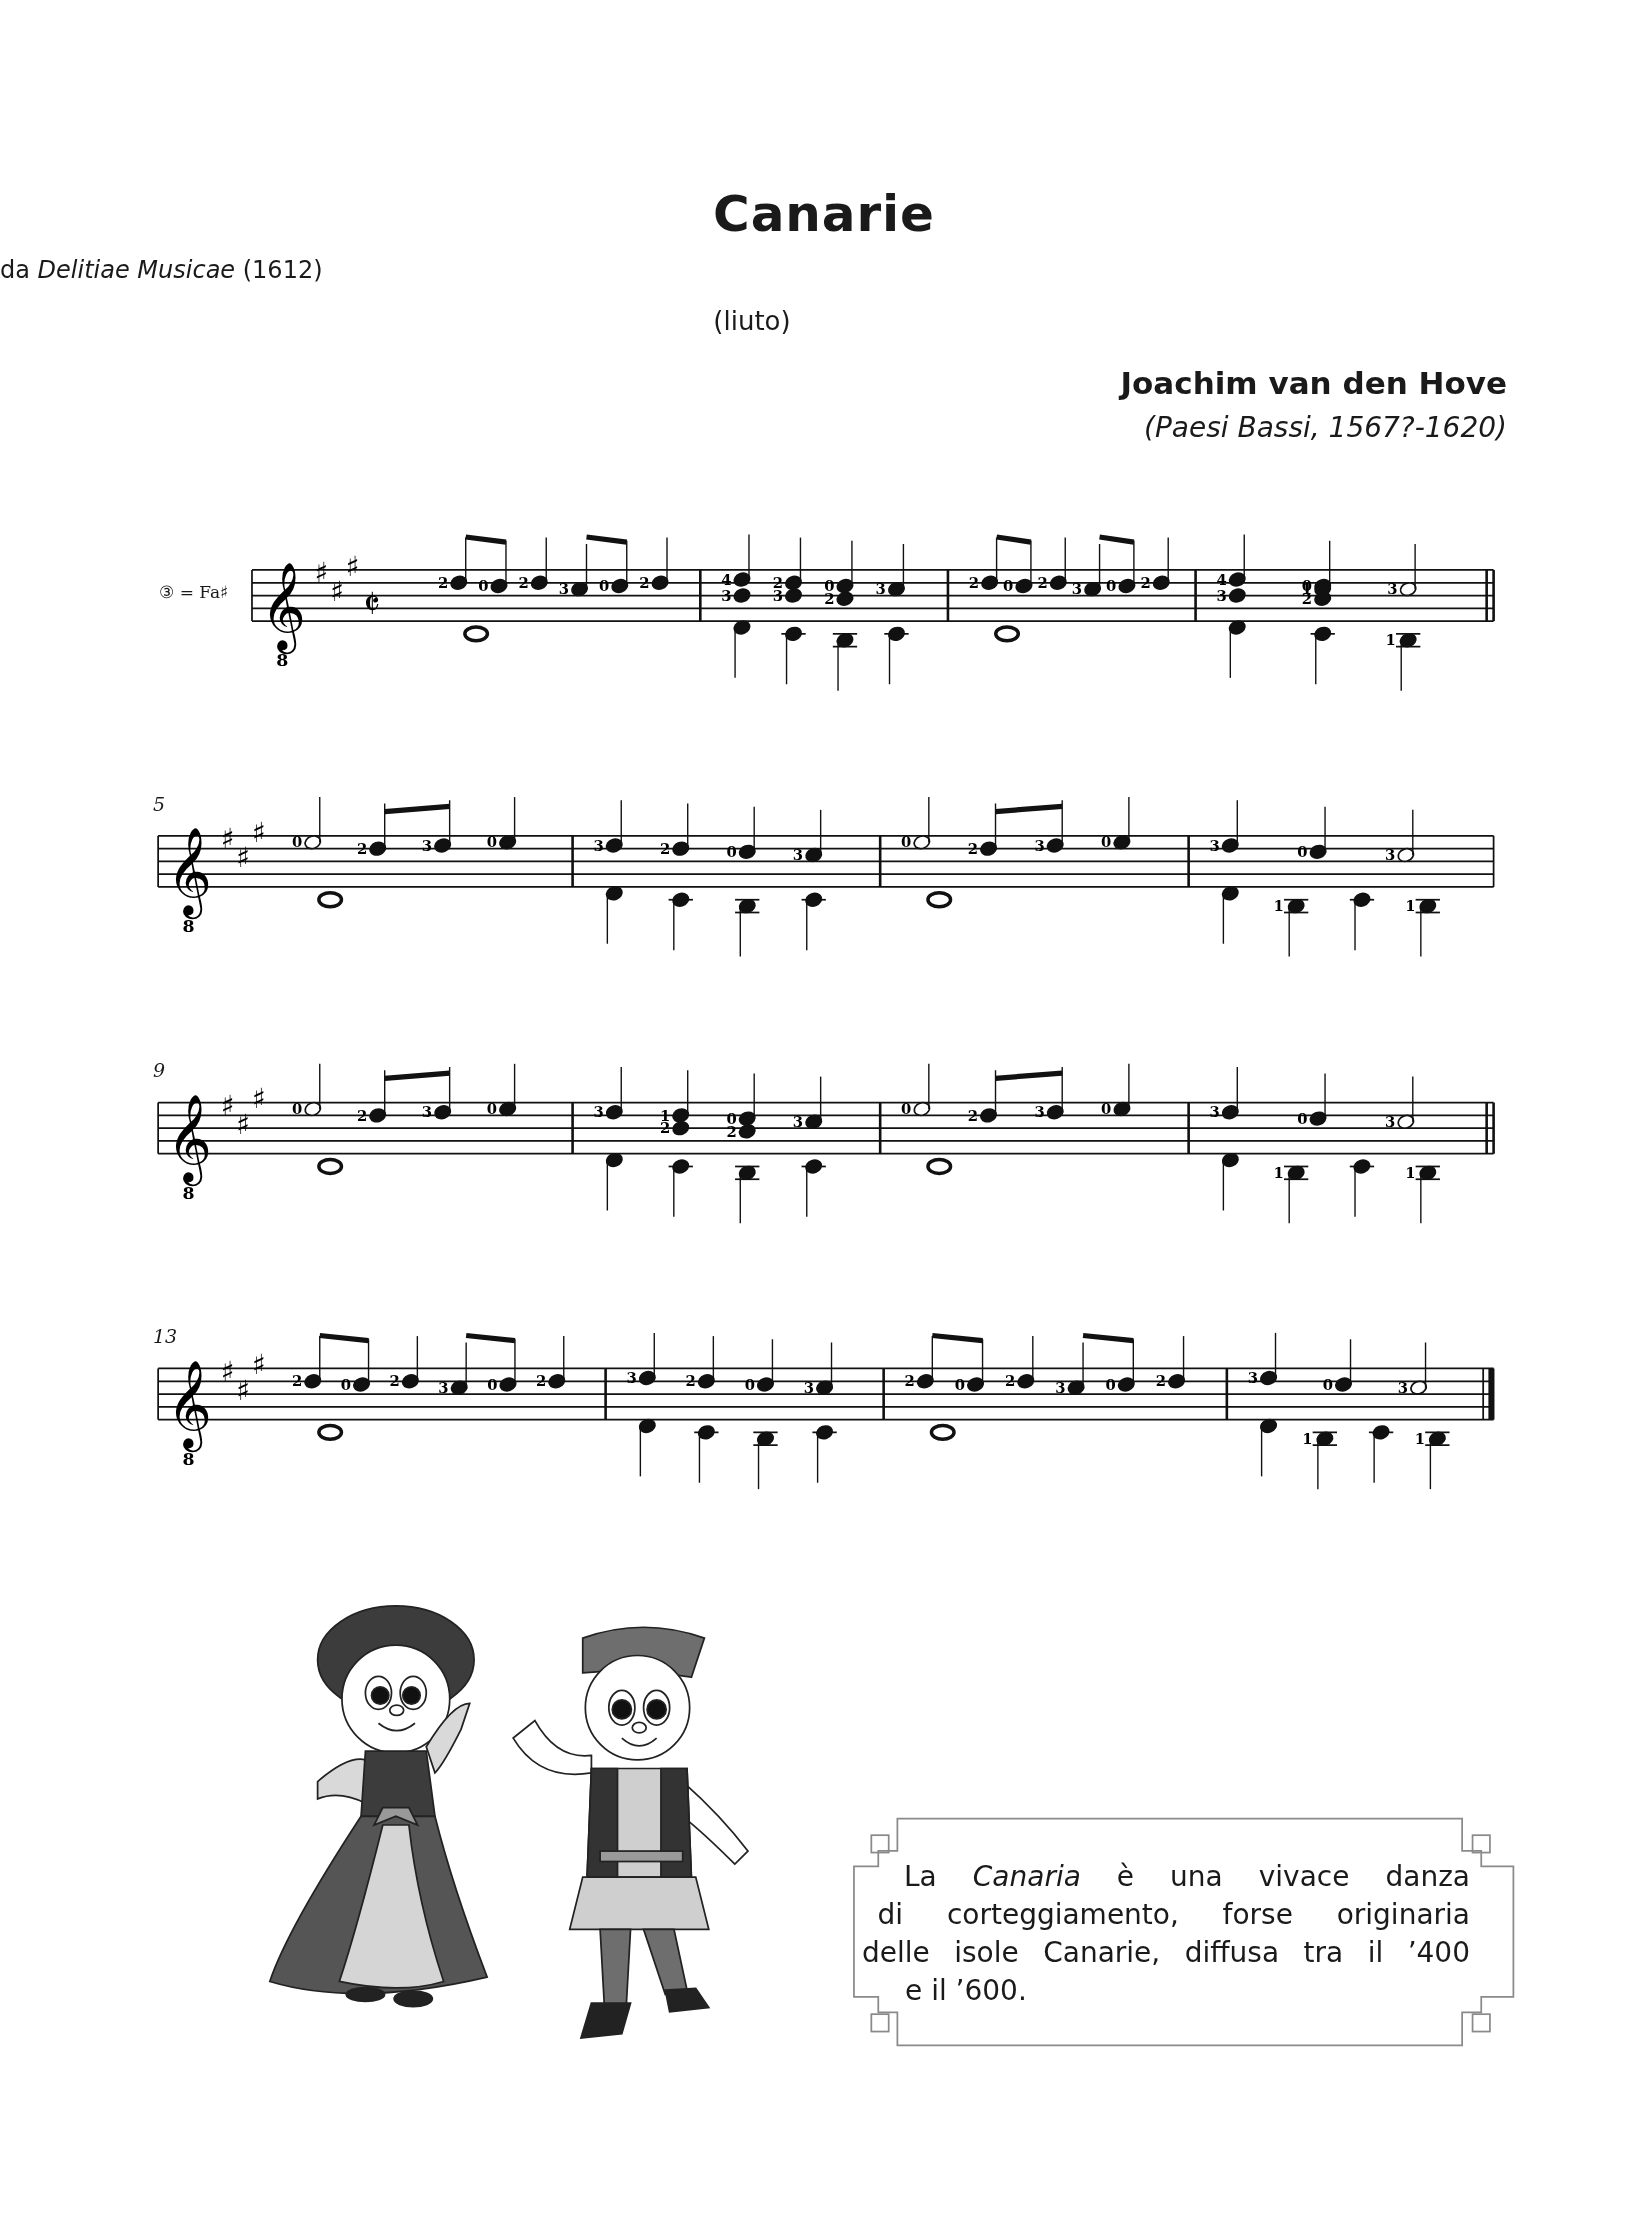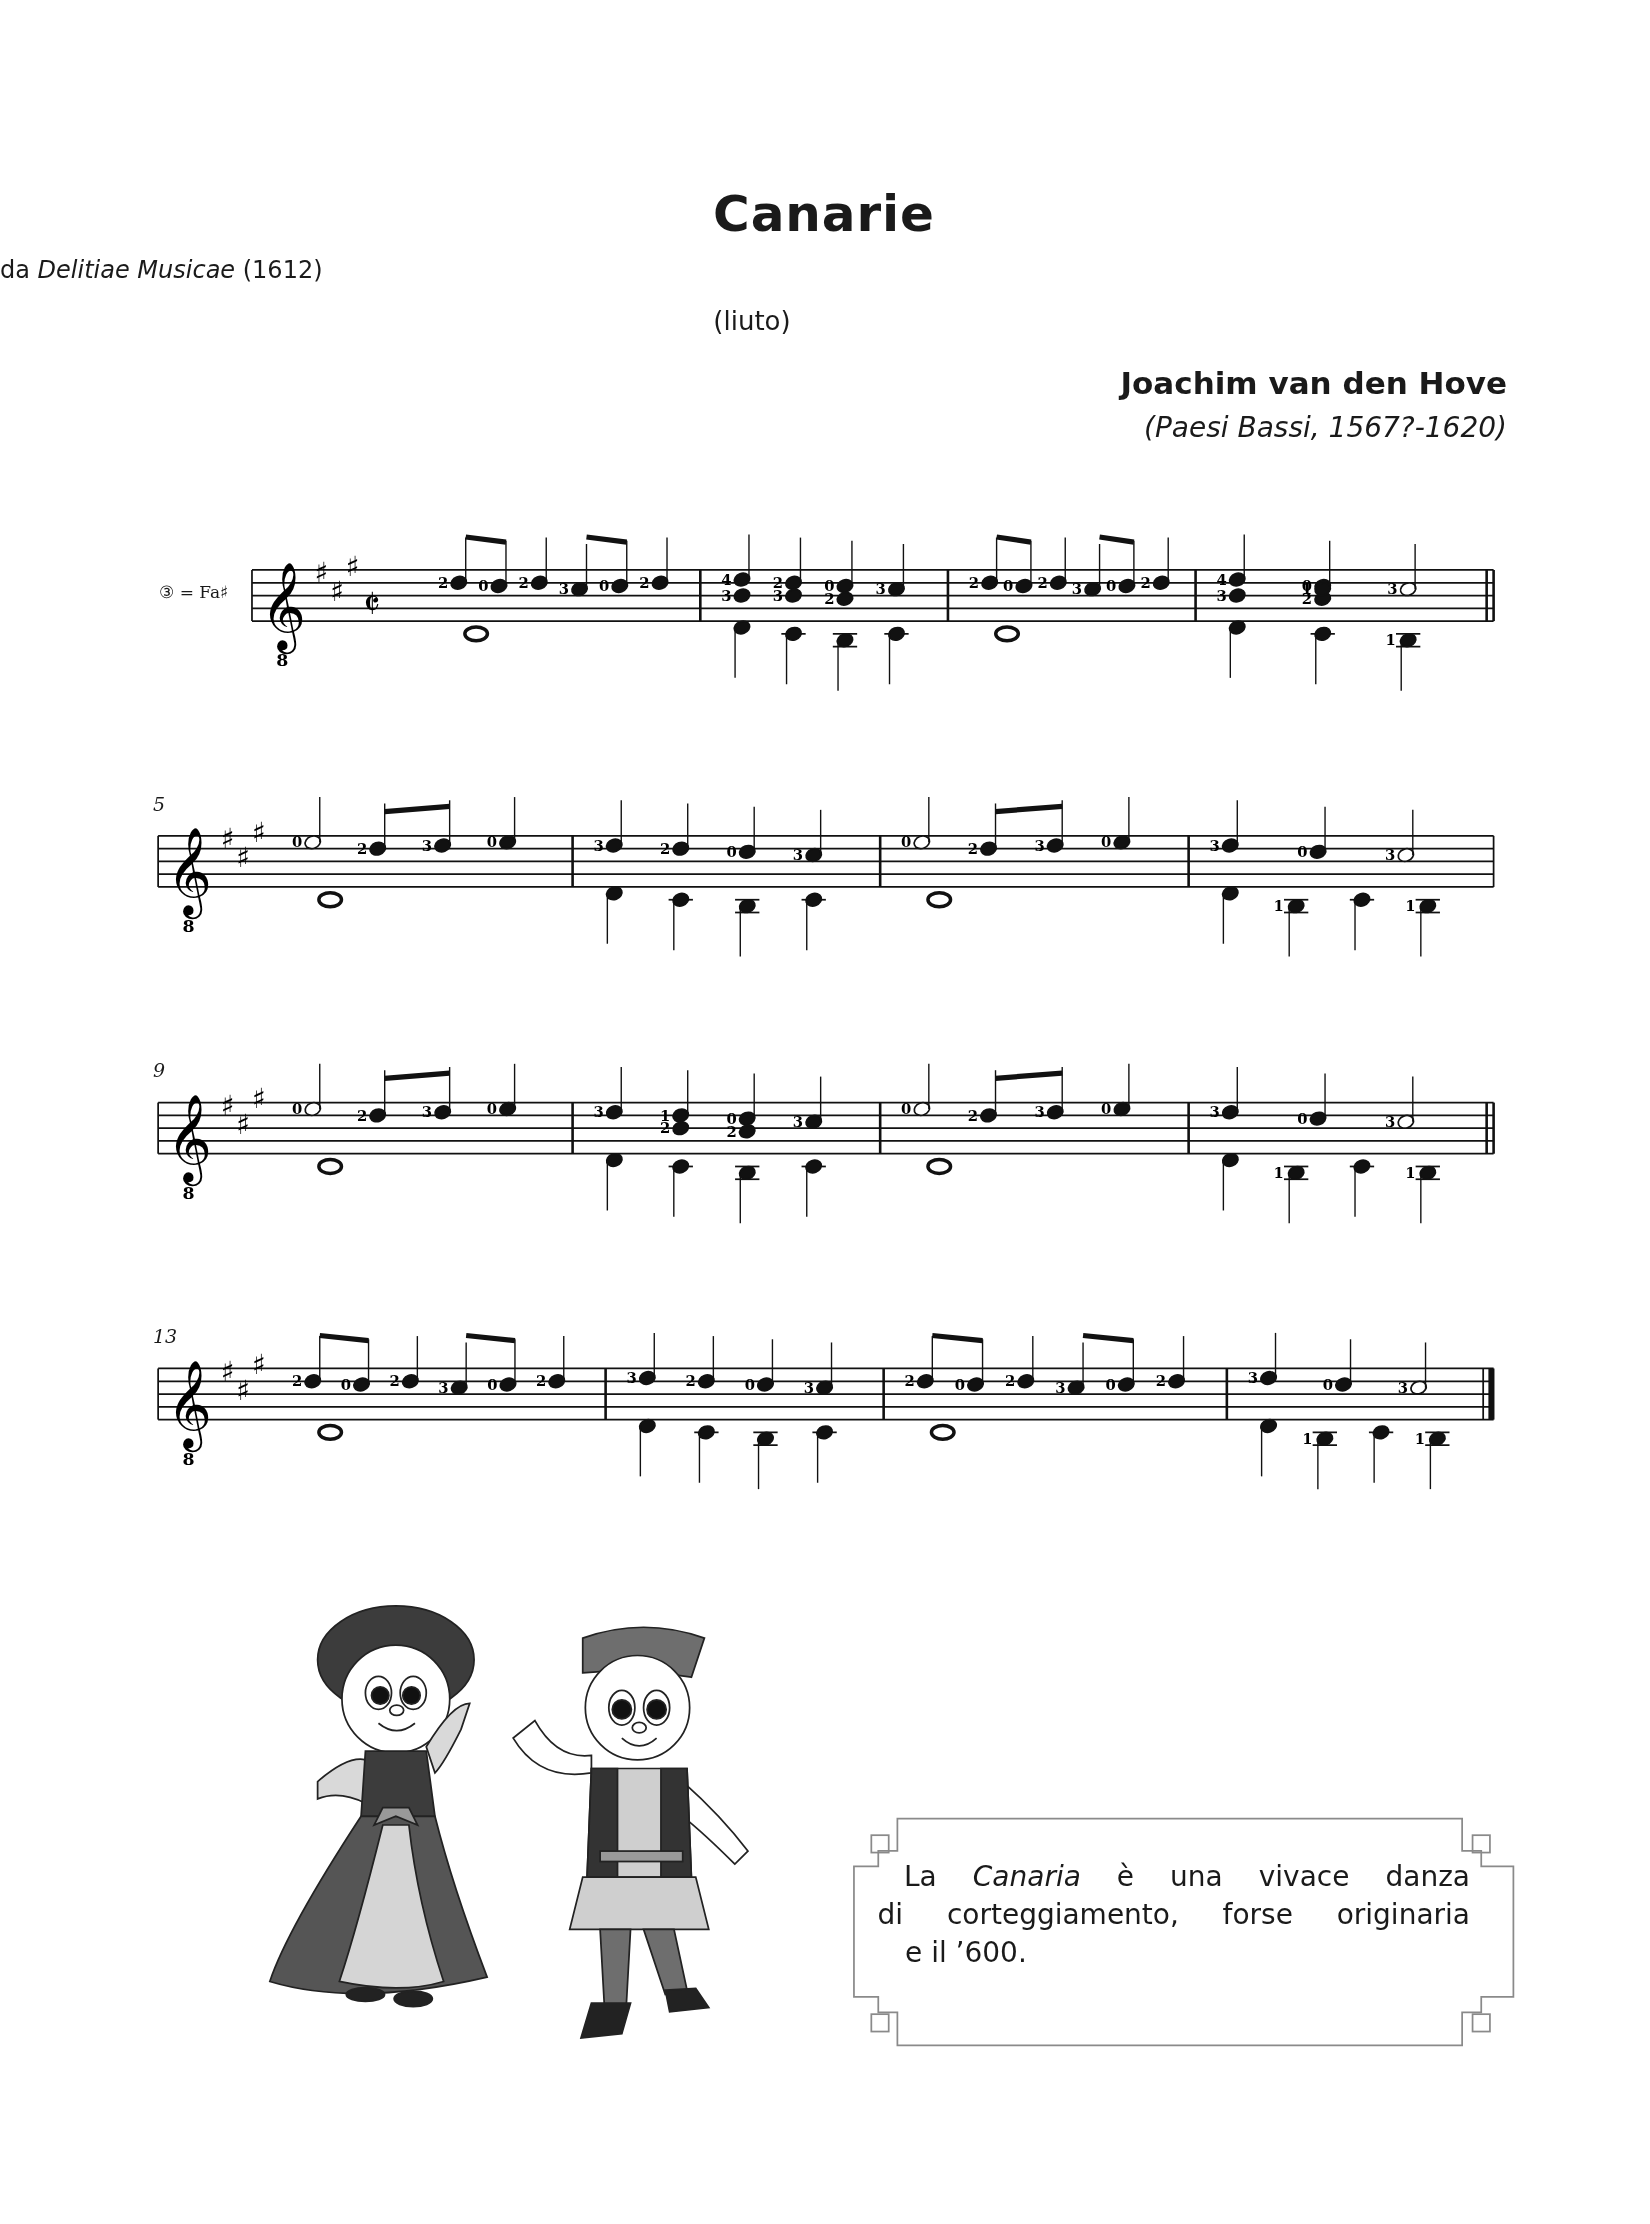--- a/index.html
+++ b/index.html
@@ -510,16 +510,17 @@
   <svg width="669" height="233" viewBox="0 0 770 268">
     <path d="M58 3 H708 V40 H730 V58 H767 V208 H730 V226 H708 V264 H58 V226 H36 V208 H8 V58 H36 V40 H58 Z" fill="none" stroke="#8a8a8a" stroke-width="2"></path>
     <rect x="28" y="22" width="20" height="20" fill="none" stroke="#8a8a8a" stroke-width="2"></rect>
     <rect x="720" y="22" width="20" height="20" fill="none" stroke="#8a8a8a" stroke-width="2"></rect>
     <rect x="28" y="228" width="20" height="20" fill="none" stroke="#8a8a8a" stroke-width="2"></rect>
     <rect x="720" y="228" width="20" height="20" fill="none" stroke="#8a8a8a" stroke-width="2"></rect>
   </svg>
   <div class="infobox-text">
     <span class="l1"><span style="display:inline">La </span><i>Canaria</i><span style="display:inline"> è una vivace danza</span></span>
     <span class="l2">di corteggiamento, forse originaria</span>
+    <span class="l3">delle isole Canarie, diffusa tra il ’400</span>
     <span class="l4">e il ’600.</span>
   </div>
 </div>
 
 
 </body></html>

